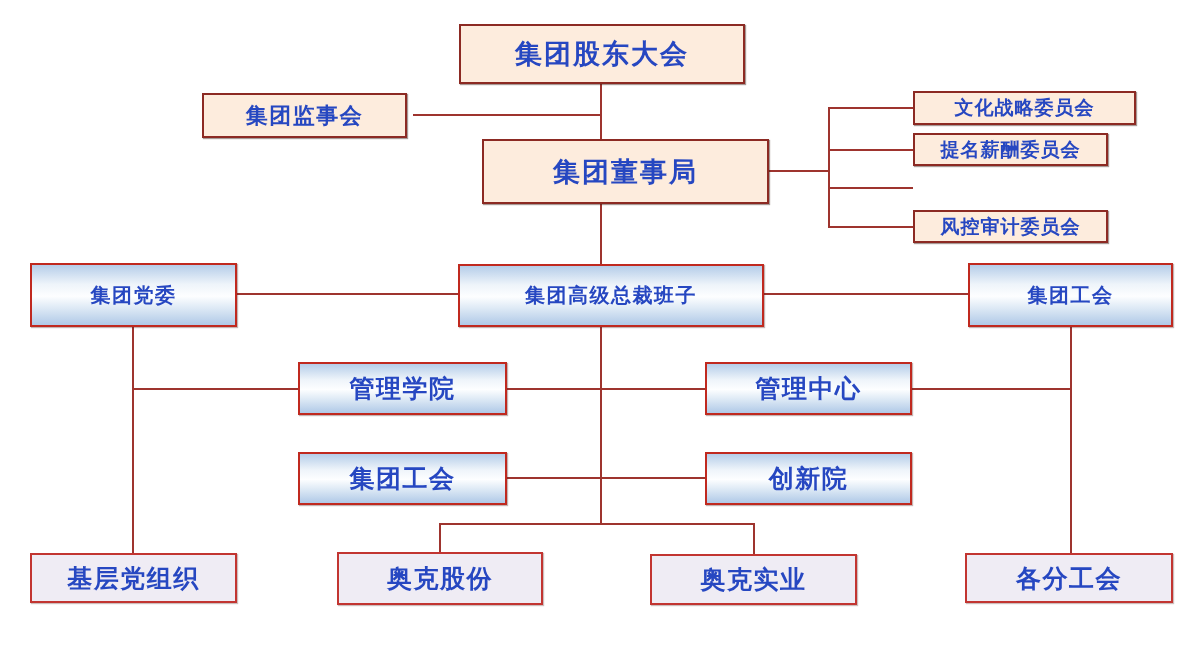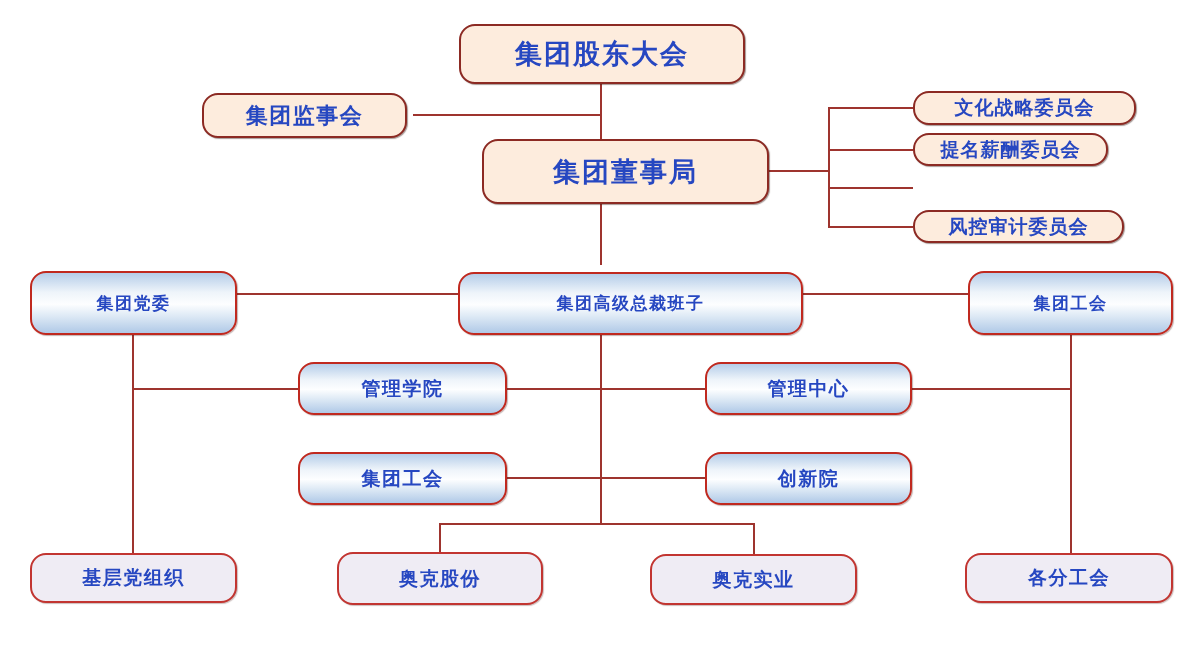--- a/index.html
+++ b/index.html
@@ -12,41 +12,41 @@
     --connector:#9e342e;
   }
   html,body{margin:0;padding:0;background:#ffffff;}
   .stage{
     position:relative;width:1200px;height:650px;background:#ffffff;overflow:hidden;
     font-family:"Liberation Sans","DejaVu Sans",sans-serif;
   }
   .node{
     position:absolute;display:flex;align-items:center;justify-content:center;
     font-weight:bold;color:var(--text_blue);text-align:center;
-    letter-spacing:2px;box-sizing:border-box;z-index:2;border-radius:16px;
+    letter-spacing:2px;box-sizing:border-box;z-index:2;
   }
   .cream{
     background:var(--cream_bg);
     border:2px solid var(--cream_border);
     box-shadow:1px 1px 1px rgba(60,30,25,.45);
   }
   .blue{
     background:linear-gradient(180deg,#b5cde9 0%,#eef4fa 32%,#fdfeff 52%,#dde9f5 72%,#b0c9e7 100%);
     border:2px solid var(--blue_border);
     box-shadow:1px 1px 1px rgba(90,40,35,.35);
   }
   .lavender{
     background:var(--lavender_bg);
     border:2px solid var(--lavender_border);
     box-shadow:1px 1px 1px rgba(90,40,35,.3);
     text-align:right;
   }
   .fs27{font-size:27px;}
-  .fs25{font-size:17px;letter-spacing:1.5px;margin-top:8px;}
-  .fs23{font-size:19px;letter-spacing:1.5px;}
+  .fs25{font-size:20px;letter-spacing:1.5px;}
+  .fs23{font-size:25px;letter-spacing:1.5px;}
   .fs22{font-size:22px;letter-spacing:1.5px;}
   .fs19{font-size:19px;letter-spacing:1px;}
   .hl,.vl{position:absolute;background:var(--connector);z-index:1;}
   .hl{height:2px;}
   .vl{width:2px;}
 </style>
 </head>
 <body>
 
 <div class="stage">
@@ -74,25 +74,25 @@
   <div class="vl" style="left:753px;top:523px;height:32px"></div>
 
   <div class="node cream fs27" style="left:459px;top:24px;width:286px;height:60px">集团股东大会</div>
 
   <div class="node cream fs22" style="left:202px;top:93px;width:205px;height:45px">集团监事会</div>
 
   <div class="node cream fs27" style="left:482px;top:139px;width:287px;height:65px">集团董事局</div>
 
   <div class="node cream fs19" style="left:913px;top:91px;width:223px;height:34px">文化战略委员会</div>
   <div class="node cream fs19" style="left:913px;top:133px;width:195px;height:33px">提名薪酬委员会</div>
-  <div class="node cream fs19" style="left:913px;top:210px;width:211px;height:33px">风控审计委员会</div>
+  <div class="node cream fs19" style="left:913px;top:210px;width:195px;height:33px">风控审计委员会</div>
 
   <div class="node blue fs25" style="left:30px;top:263px;width:207px;height:64px">集团党委</div>
 
-  <div class="node blue fs25" style="left:458px;top:264px;width:345px;height:63px">集团高级总裁班子</div>
+  <div class="node blue fs25" style="left:458px;top:264px;width:306px;height:63px">集团高级总裁班子</div>
 
   <div class="node blue fs25" style="left:968px;top:263px;width:205px;height:64px">集团工会</div>
 
   <div class="node blue fs23" style="left:298px;top:362px;width:209px;height:53px">管理学院</div>
 
   <div class="node blue fs23" style="left:705px;top:362px;width:207px;height:53px">管理中心</div>
 
   <div class="node blue fs23" style="left:298px;top:452px;width:209px;height:53px">集团工会</div>
 
   <div class="node blue fs23" style="left:705px;top:452px;width:207px;height:53px">创新院</div>

